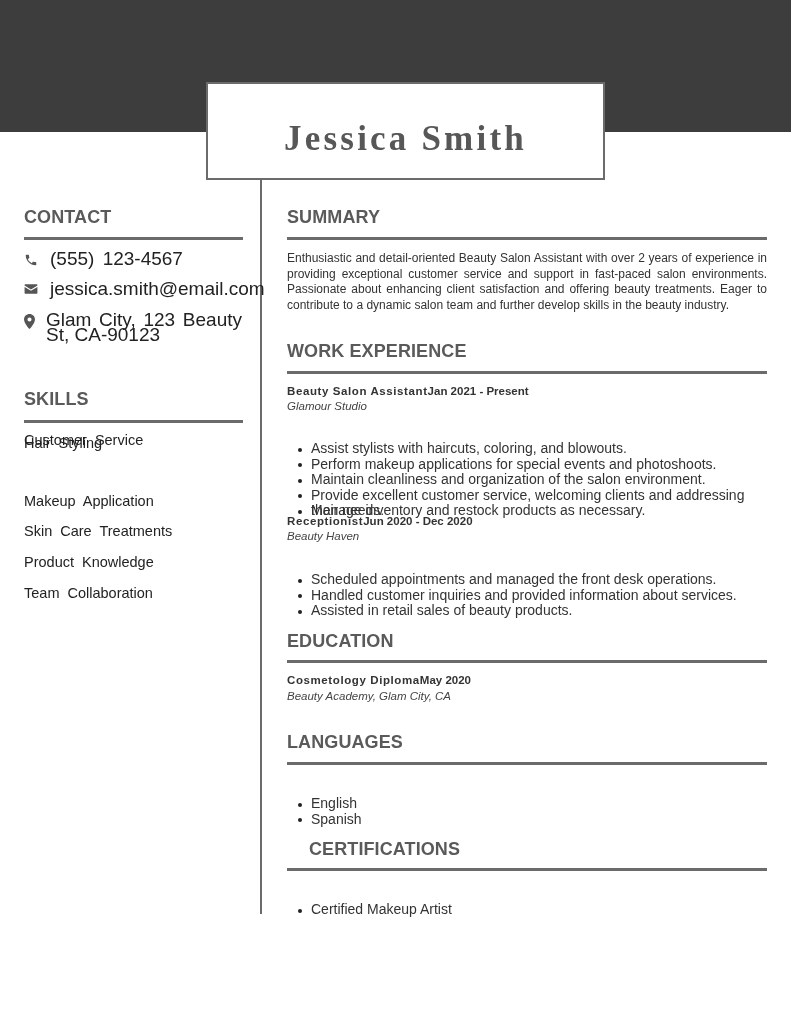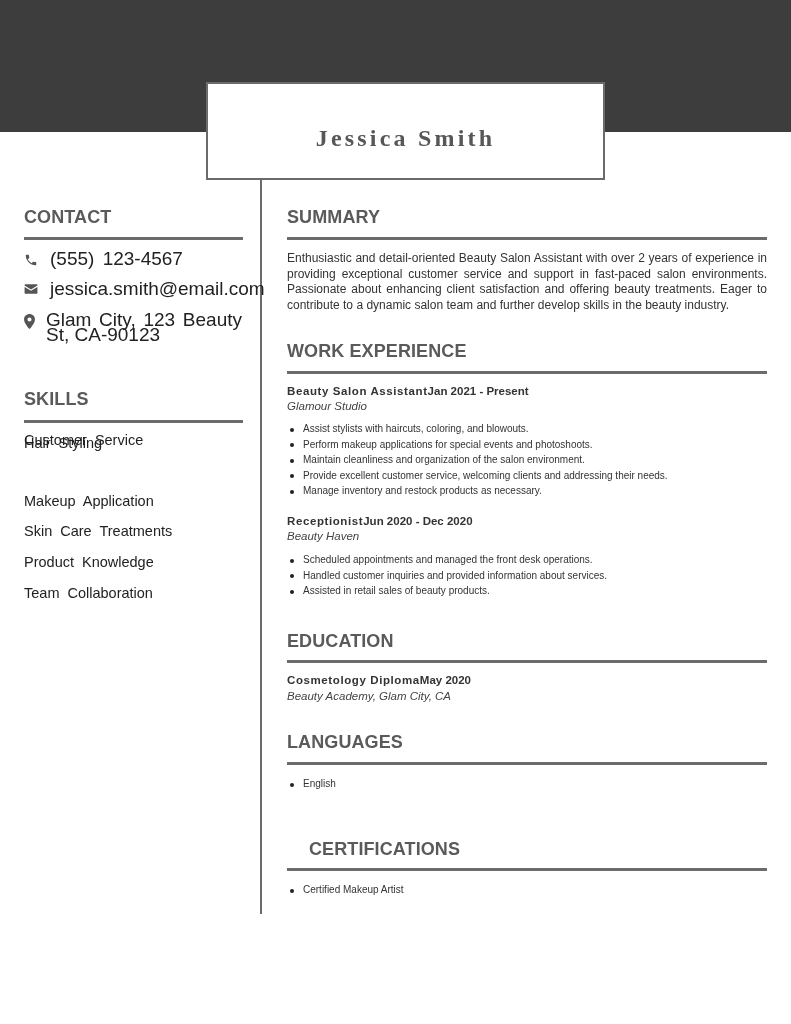--- a/index.html
+++ b/index.html
@@ -8,21 +8,21 @@
 
     .top-band { position: absolute; left: 0; top: 0; width: 791px; height: 132px; background: #3d3d3d; }
 
     .name-box {
       position: absolute; left: 206px; top: 82px; width: 399px; height: 98px;
       background: #ffffff; border: 2px solid #6b6b6b;
       display: flex; align-items: center; justify-content: center;
     }
     .name-box h1 {
       font-family: "Liberation Serif", serif; font-weight: bold;
-      font-size: 24px; letter-spacing: 3.2px; color: #575757;
+      font-size: 35px; letter-spacing: 3.2px; color: #575757;
       margin-top: 15px;
     }
 
     .divider-v { position: absolute; left: 260px; top: 180px; width: 2px; height: 734px; background: #6b6b6b; }
 
     .left-col { position: absolute; left: 24px; top: 0; width: 219px; }
     .right-col { position: absolute; left: 287px; top: 0; width: 480px; }
 
     .section-title {
       position: absolute; left: 0; font-size: 18px; font-weight: bold; color: #5a5a5a;
@@ -40,21 +40,21 @@
 
     .summary-text {
       position: absolute; left: 0; width: 480px; font-size: 12px; line-height: 15.5px;
       color: #333; text-align: justify;
     }
 
     .job-row { position: absolute; left: 0; width: 480px; display: flex; justify-content: flex-start; font-size: 11.5px; font-weight: bold; color: #333; }
     .job-title { letter-spacing: 0.6px; }
     .job-org { position: absolute; left: 0; font-size: 11.5px; font-style: italic; color: #444; }
 
-    ul.bullets { position: absolute; left: 0; list-style: none; font-size: 10px; color: #333; }
+    ul.bullets { position: absolute; left: 8px; list-style: none; font-size: 14px; color: #333; margin-top: 20px; }
     ul.bullets li { position: relative; padding-left: 16px; height: 15.6px; line-height: 15.6px; }
     ul.bullets li::before {
       content: ""; position: absolute; left: 3px; top: 6.5px; width: 4px; height: 4px; border-radius: 50%; background: #222;
     }
   </style>
 </head>
 <body>
 
 <div class="top-band"></div>
 
@@ -144,20 +144,21 @@
   <div class="job-row" style="top:674px;">
     <span class="job-title">Cosmetology Diploma</span>
     <span>May 2020</span>
   </div>
   <div class="job-org" style="top:690px;">Beauty Academy, Glam City, CA</div>
 
   <div class="section-title" style="top:732px;text-align:right;">LANGUAGES</div>
   <div class="section-rule" style="top:762px; width:480px;"></div>
   <ul class="bullets" style="top:776px; width:480px;">
     <li>English</li>
+    <li>Spanish</li>
   </ul>
 
   <div class="section-title" style="top:839px;margin-left:22px;">CERTIFICATIONS</div>
   <div class="section-rule" style="top:868px; width:480px;"></div>
   <ul class="bullets" style="top:882px; width:480px;">
     <li>Certified Makeup Artist</li>
   </ul>
 </div>
 
 </body></html>

